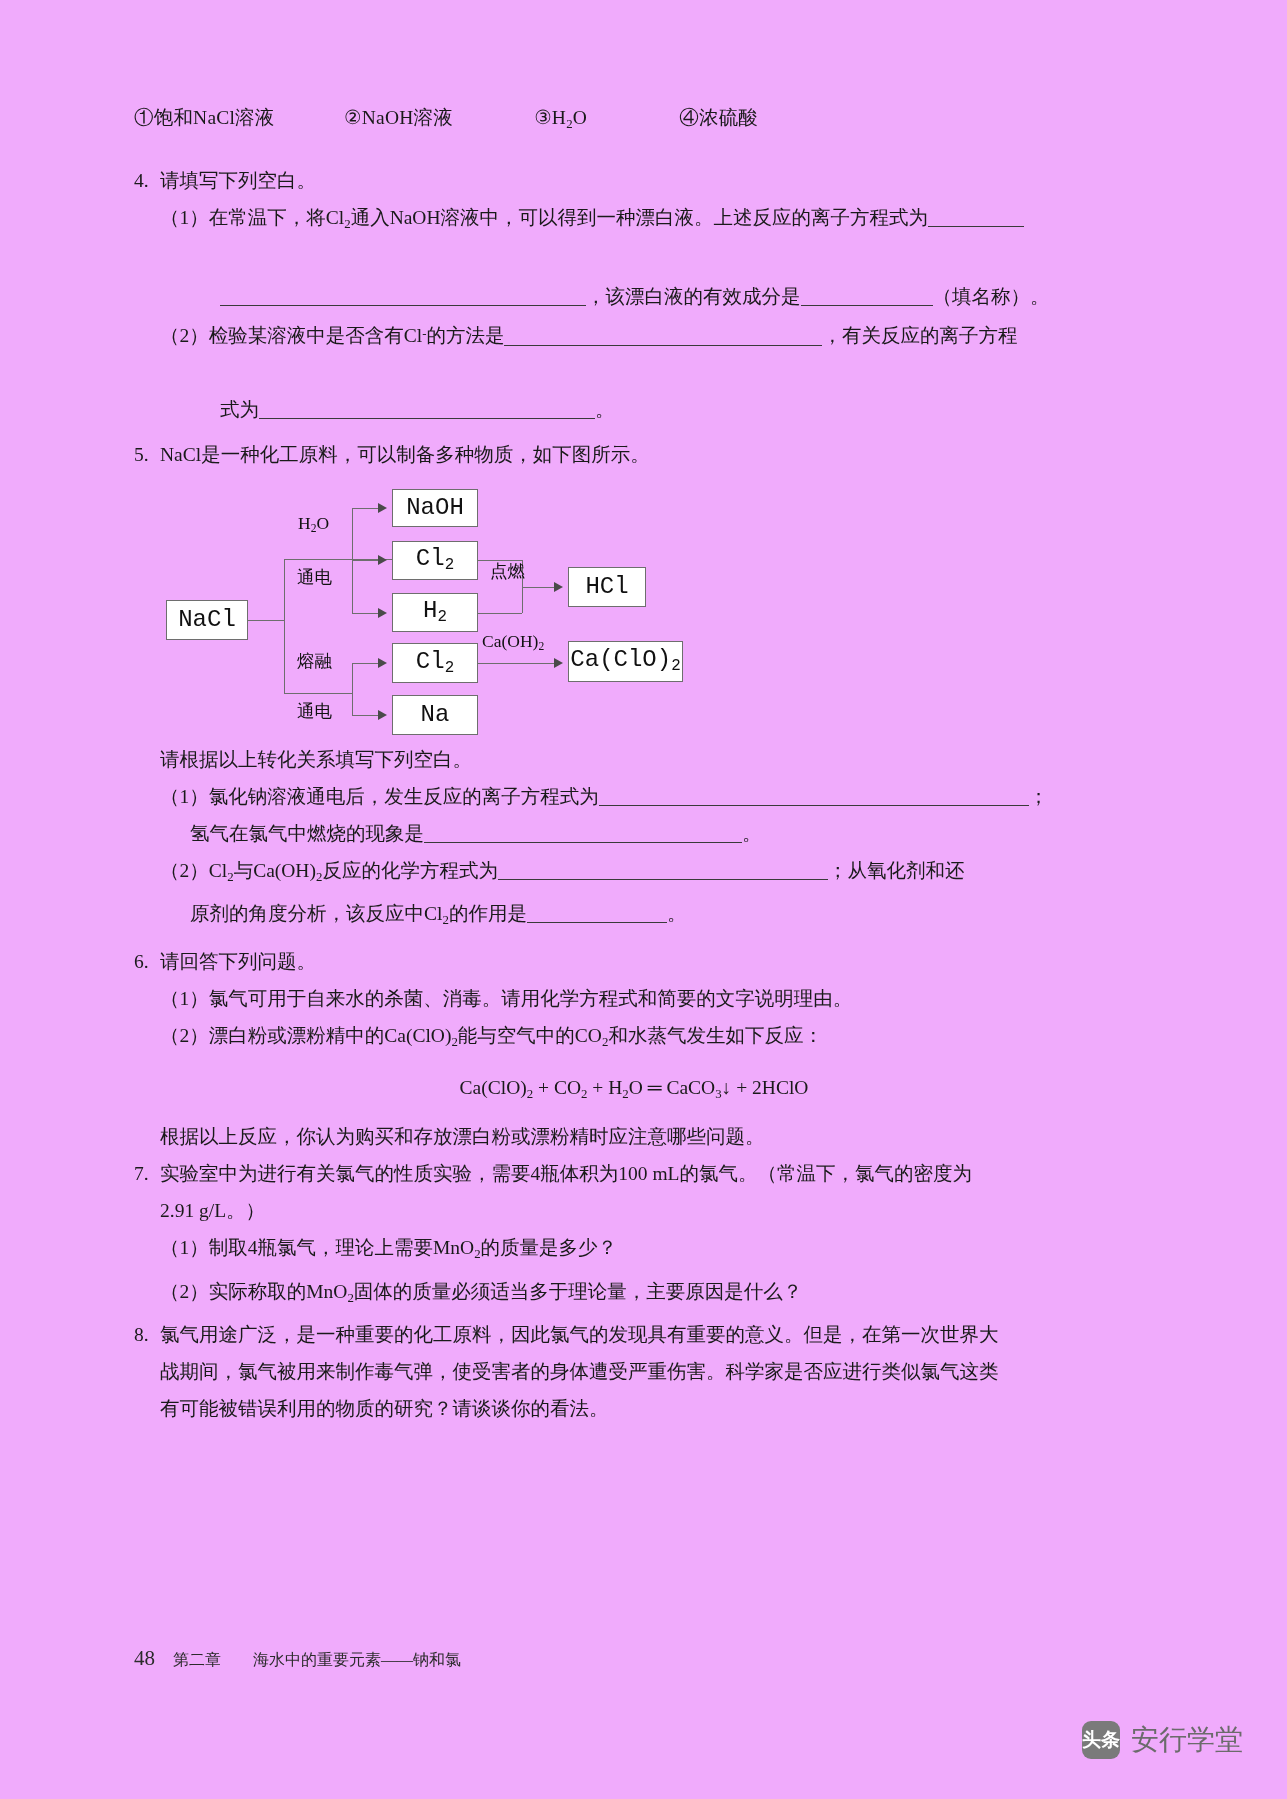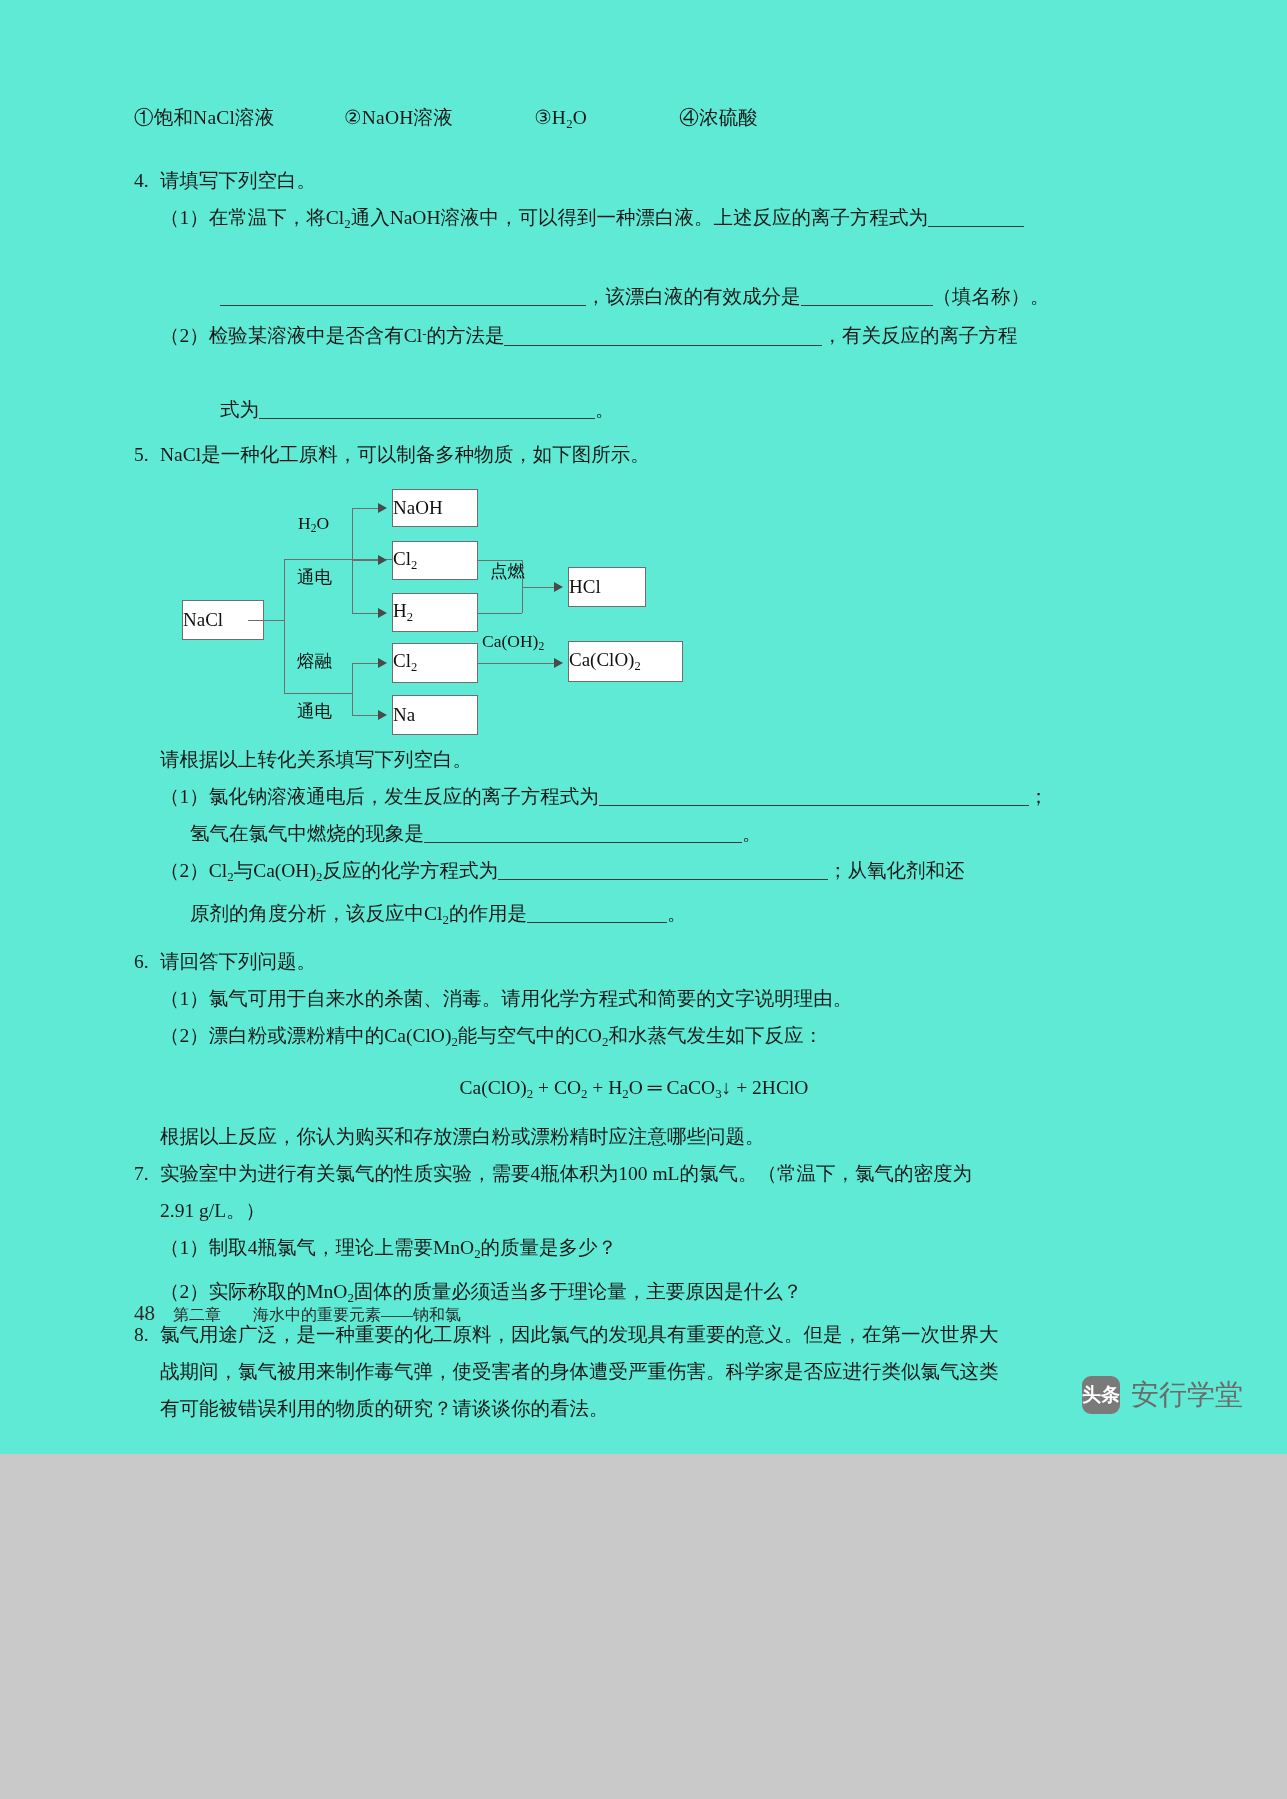--- a/index.html
+++ b/index.html
@@ -1,18 +1,18 @@
 <!DOCTYPE html>
 <html><head>
 <meta charset="utf-8">
 <style>
   html,body{margin:0;padding:0;background:#c9c9c9;}
   body{font-family:"Liberation Serif","DejaVu Serif",serif;}
   .page{
-    position:relative;width:1287px;height:1454px;background:#5eead4;
+    position:relative;width:1287px;height:1799px;background:#f0abfc;
     margin:0 auto;overflow:hidden;
   }
   .content{
     position:absolute;left:134px;top:100px;width:1000px;
     color:#1a1a1a;
   }
   .line{font-size:19.5px;line-height:36px;letter-spacing:.2px;white-space:nowrap;}
   .opts{font-size:19.5px;line-height:40px;}
   .opts span.opt{display:inline-block;}
   .qnum{display:inline-block;width:26px;font-size:19.5px;}
@@ -21,22 +21,22 @@
   .indent2{padding-left:56px;}
   .indent3{padding-left:86px;margin-top:36px;}
   sub{font-size:.66em;vertical-align:-.28em;}
   sup{font-size:.66em;vertical-align:.42em;}
   .blank{display:inline-block;border-bottom:1.3px solid #3a3a3a;vertical-align:-3px;height:17px;}
 
   
   .diagram{position:relative;height:258px;margin-top:8px;}
   .box{
     position:absolute;border:1.3px solid #6e6e6e;background:#fff;
-    display:flex;align-items:center;justify-content:flex-start;
-    font-size:19px;color:#111;box-sizing:border-box;
+    display:flex;align-items:center;justify-content:center;
+    font-size:24px;color:#111;box-sizing:border-box;font-family:Liberation Mono, monospace;
   }
   .lbl{position:absolute;font-size:17.5px;color:#111;white-space:nowrap;}
   .hl{position:absolute;height:0;border-top:1.3px solid #6e6e6e;}
   .vl{position:absolute;width:0;border-left:1.3px solid #6e6e6e;}
   .arw{position:absolute;width:0;height:0;
        border-top:5px solid transparent;border-bottom:5px solid transparent;
        border-left:9px solid #4a4a4a;}
 
   .footer{position:absolute;left:134px;bottom:128px;font-size:16px;color:#2b2b2b;white-space:nowrap;}
   .footer .pg{font-size:21px;margin-right:18px;letter-spacing:0;}
@@ -83,21 +83,21 @@
     <div class="q indent3">
       <span>式为</span><span class="blank" style="width:336px"></span><span>。</span>
     </div>
 
     <div class="q" style="margin-top:8px;">
       <span class="qnum">5.</span><span>NaCl是一种化工原料，可以制备多种物质，如下图所示。</span>
     </div>
 
     <div class="diagram">
 
-      <div class="box" style="left:48px;top:119px;width:82px;height:40px;">
+      <div class="box" style="left:32px;top:119px;width:82px;height:40px;">
         <span>NaCl</span>
       </div>
 
       <div class="box" style="left:258px;top:8px;width:86px;height:38px;">
         <span>NaOH</span>
       </div>
       <div class="box" style="left:258px;top:60px;width:86px;height:39px;">
         <span><span>Cl</span><sub>2</sub></span>
       </div>
       <div class="box" style="left:258px;top:112px;width:86px;height:39px;">

